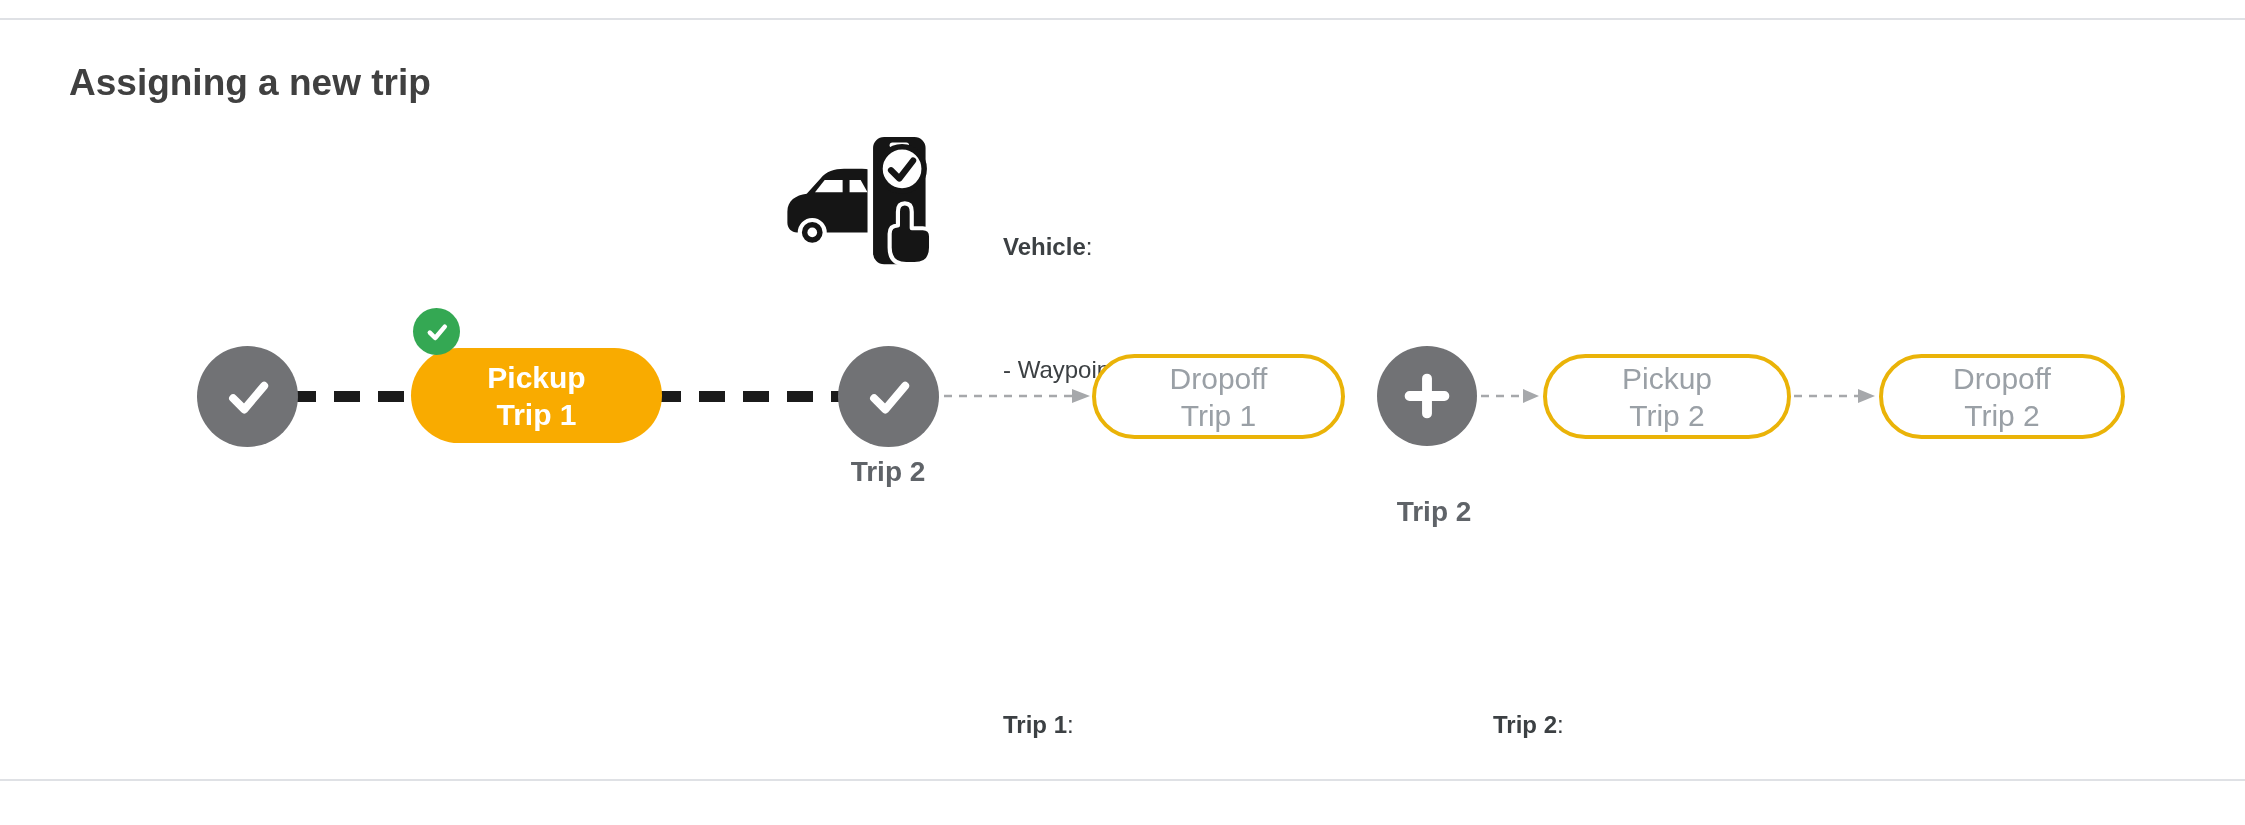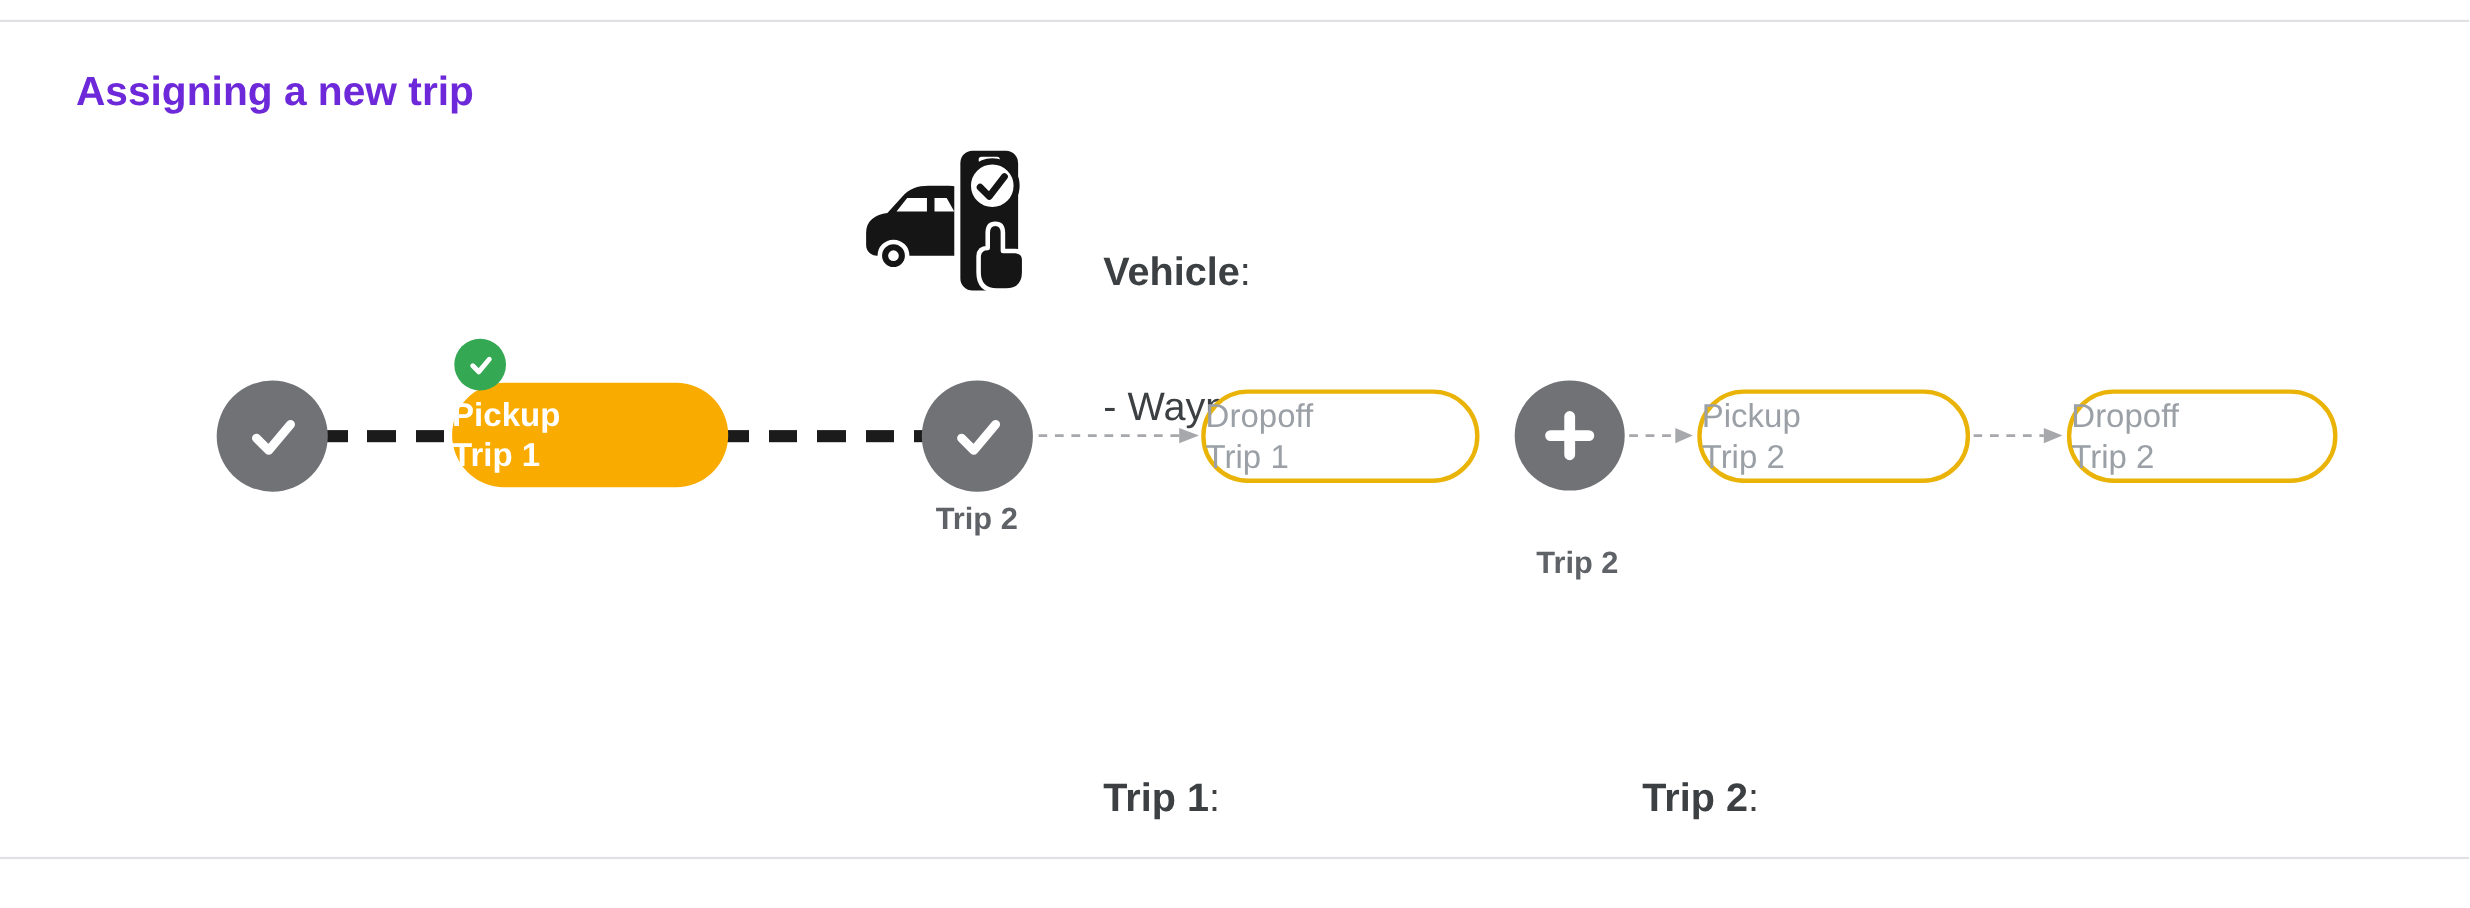--- a/index.html
+++ b/index.html
@@ -4,27 +4,27 @@
 <style>
   * { margin:0; padding:0; box-sizing:border-box; }
   html,body { background:#ffffff; }
   body { font-family:"Liberation Sans", sans-serif; }
   .canvas { position:relative; width:2245px; height:825px; background:#fff; overflow:hidden; }
 
   .rule { position:absolute; left:0; right:0; height:2px; background:#dfe1e5; }
   .rule-top { top:18px; }
   .rule-bottom { top:779px; }
 
-  .page-title { position:absolute; left:69px; top:62px; font-size:37px; font-weight:700; color:#6d28d9; }
+  .page-title { position:absolute; left:69px; top:62px; font-size:37px; font-weight:700; color:#404040; }
 
   
   .vehicle-icon { position:absolute; left:778px; top:126px; width:168px; height:152px; }
   .vehicle-icon svg { width:100%; height:100%; }
 
-  .info-block { position:absolute; font-size:36px; color:#3c4043; line-height:41px; white-space:pre-wrap; }
+  .info-block { position:absolute; font-size:24px; color:#3c4043; line-height:41px; white-space:pre-wrap; }
   .info-title { font-weight:700; }
   #vehicle-info { left:1003px; top:144px; }
   #trip1-info  { left:1003px; top:622px; }
   #trip2-info  { left:1493px; top:622px; }
 
   
   .dash-thick { position:absolute; top:391px; height:11px;
     background:repeating-linear-gradient(90deg,#1b1b1b 0 26px,transparent 26px 44px); }
   #dash1 { left:290px; width:128px; }
   #dash2 { left:655px; width:192px; }
@@ -37,21 +37,21 @@
   #circle-assigned    { left:1377px; top:346px; width:100px; height:100px; }
   .node-circle svg { width:62px; height:62px; }
   #circle-assigned svg { width:58px; height:58px; }
 
   .badge-green { position:absolute; left:413px; top:308px; width:47px; height:47px;
     border-radius:50%; background:#34a853; display:flex; align-items:center; justify-content:center; }
   .badge-green svg { width:30px; height:30px; }
 
   
   .pill { position:absolute; border-radius:52px; display:flex; flex-direction:column;
-    align-items:flex-start; justify-content:center; text-align:center; font-size:30px; line-height:37px; }
+    align-items:center; justify-content:center; text-align:center; font-size:30px; line-height:37px; }
   .pill-active { left:411px; top:348px; width:251px; height:95px; background:#f9ab00;
     color:#ffffff; font-weight:700; }
   .pill-outline { background:#ffffff; border:4px solid #eab308; color:#9aa0a6; font-weight:500; }
   #pill-dropoff-trip1 { left:1092px; top:354px; width:253px; height:85px; }
   #pill-pickup-trip2  { left:1543px; top:354px; width:248px; height:85px; }
   #pill-dropoff-trip2 { left:1879px; top:354px; width:246px; height:85px; }
 
   
   .arrow { position:absolute; top:383px; height:26px; }
   #arrow1 { left:944px;  width:146px; }

